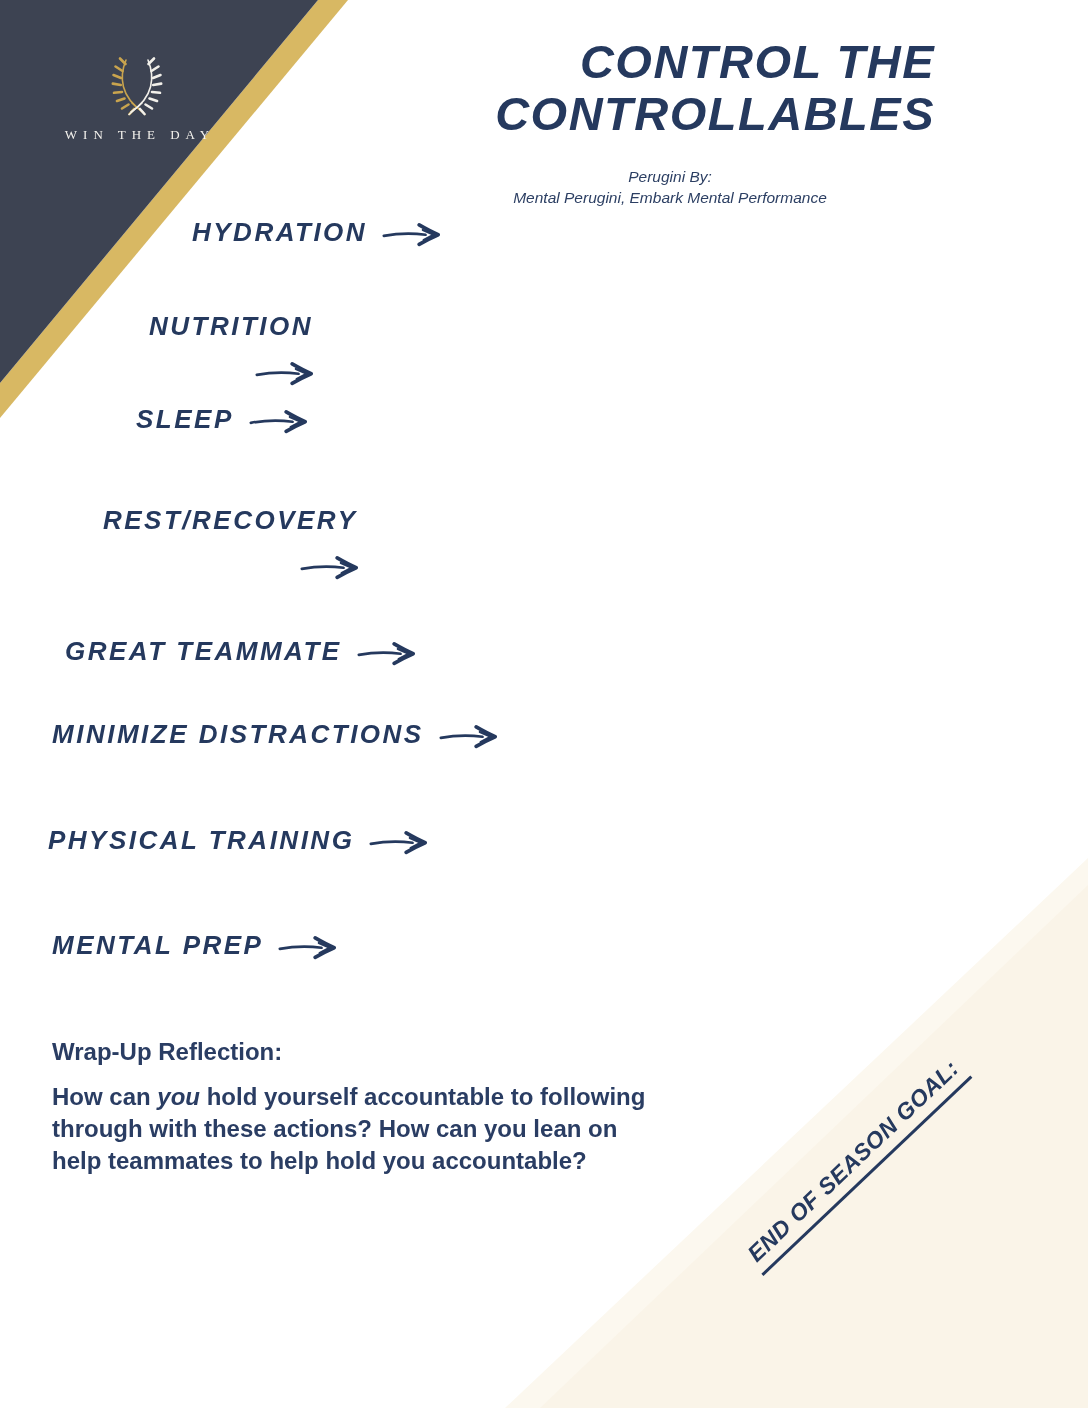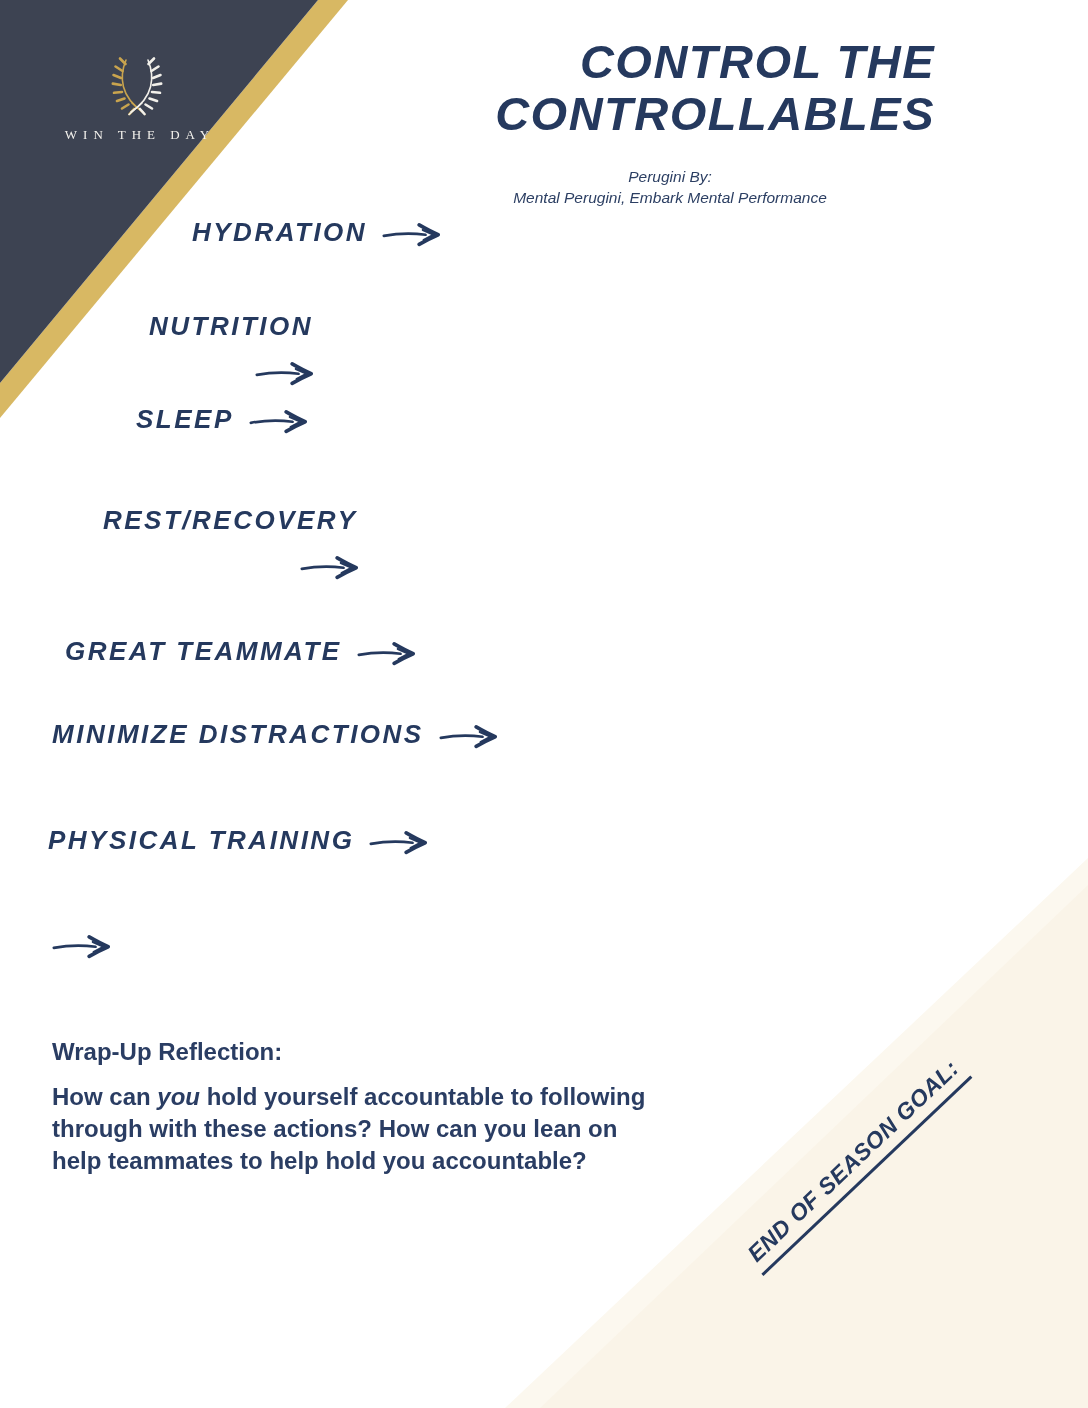--- a/index.html
+++ b/index.html
@@ -188,20 +188,21 @@
 <div class="item" style="left:48px;top:825px;">
   <span class="label">PHYSICAL TRAINING</span>
   <svg class="arrow" viewBox="0 0 64 30">
     <path class="tail" d="M2 17 C 16 14.5, 34 14, 48 15.8"></path>
     <path class="head" d="M41 5 C 48 9, 55.5 13, 62 15.8 C 54.5 19, 47 23, 41 26.5"></path>
     <path class="head2" d="M45 10.5 L57 15.8 L46 21.5"></path>
   </svg>
 </div>
 
 <div class="item" style="left:52px;top:930px;">
+  <span class="label">MENTAL PREP</span>
   <svg class="arrow" viewBox="0 0 64 30">
     <path class="tail" d="M2 17 C 16 14.5, 34 14, 48 15.8"></path>
     <path class="head" d="M41 5 C 48 9, 55.5 13, 62 15.8 C 54.5 19, 47 23, 41 26.5"></path>
     <path class="head2" d="M45 10.5 L57 15.8 L46 21.5"></path>
   </svg>
 </div>
 
 <div class="reflection">
   <div class="heading">Wrap-Up Reflection:</div>
   <div class="body">

